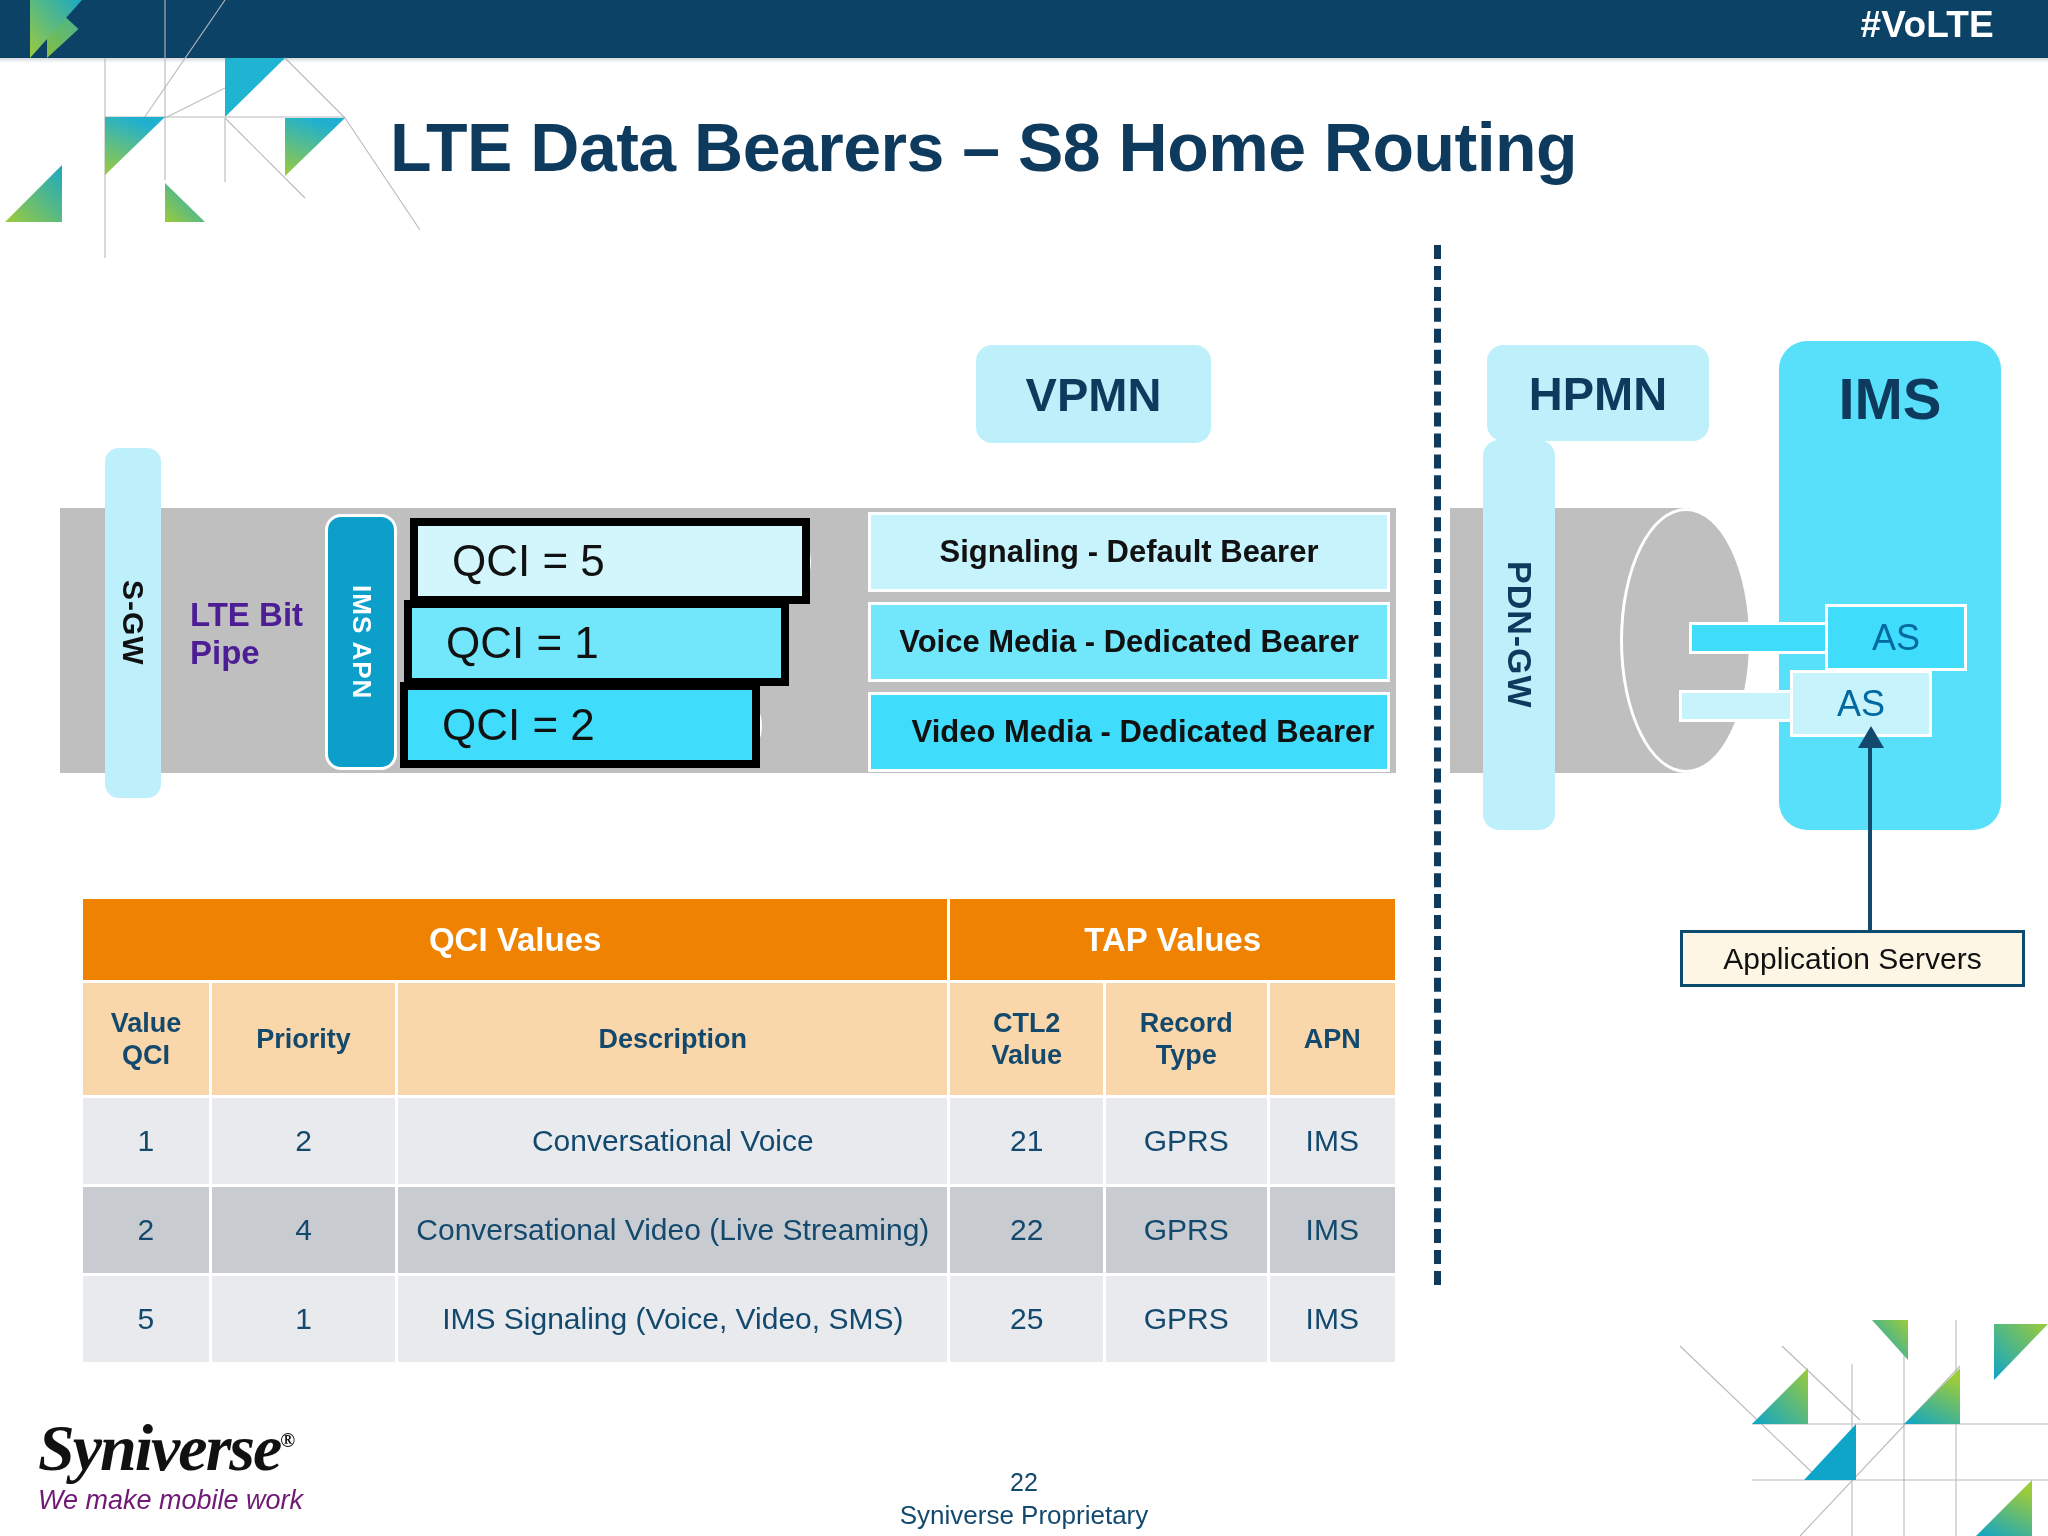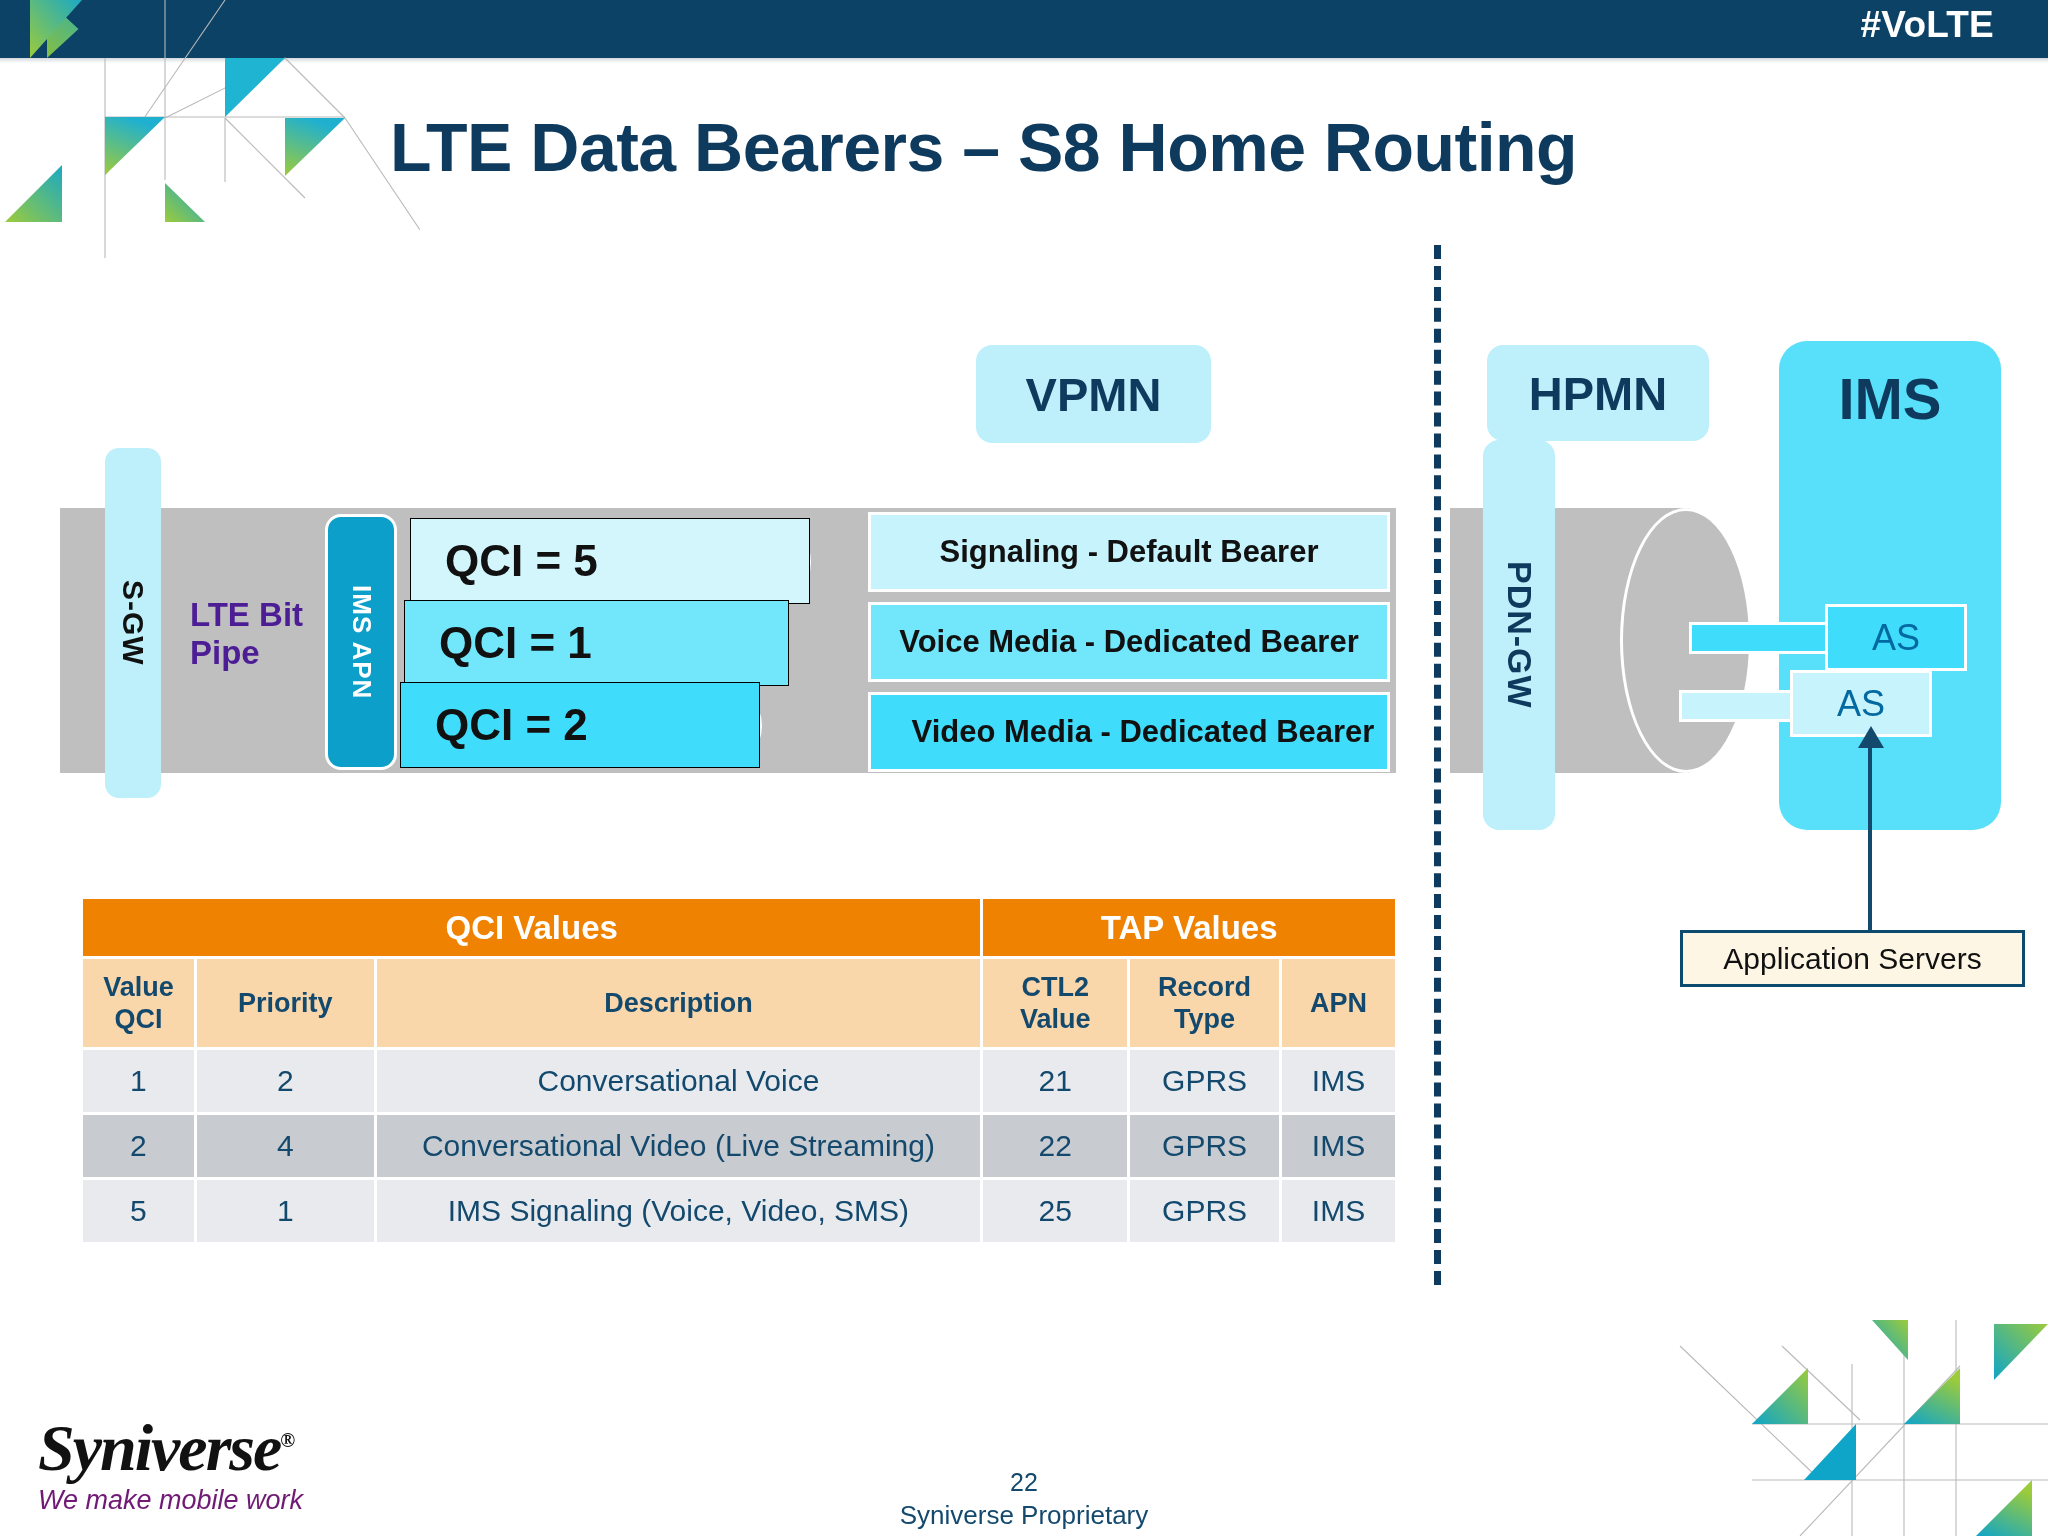--- a/index.html
+++ b/index.html
@@ -69,22 +69,22 @@
 
   .vpmn{left:976px;top:345px;width:235px;height:98px;background:#bdf0fb;border-radius:16px;
      font-size:47px;}
   .hpmn{left:1487px;top:345px;width:222px;height:96px;background:#bdf0fb;border-radius:16px;
      font-size:47px;}
 
   .ims{left:1779px;top:341px;width:222px;height:489px;background:#58e0fb;border-radius:28px;
      align-items:flex-start;padding-top:24px;box-sizing:border-box;font-size:58px;}
 
   
-  .qcibox{position:absolute;border:1px solid #000000;box-sizing:border-box;
-    display:flex;align-items:center;color:#111;font-weight:bold;font-size:44px;
+  .qcibox{position:absolute;border:8px solid #000000;box-sizing:border-box;
+    display:flex;align-items:center;color:#111;font-weight:normal;font-size:44px;
     font-family:"Liberation Sans",sans-serif;padding-left:34px;}
   .qcicirc{position:absolute;border-radius:50%;border:3px solid #ffffff;box-sizing:border-box;}
 
   .qci5{left:410px;top:518px;width:400px;height:86px;background:#d3f6fd;}
   .c5{left:727px;top:520px;width:84px;height:84px;background:#d3f6fd;}
   .qci1{left:404px;top:600px;width:385px;height:86px;background:#72e6fb;}
   .c1{left:705px;top:603px;width:84px;height:84px;background:#72e6fb;}
   .qci2{left:400px;top:682px;width:360px;height:86px;background:#3fddfb;}
   .c2{left:678px;top:684px;width:84px;height:84px;background:#3fddfb;}
 
@@ -112,21 +112,21 @@
      background:#fdf6e4;border:3px solid #0c4a6e;box-sizing:border-box;
      display:flex;align-items:center;justify-content:center;
      color:#111;font-size:30px;font-family:"Liberation Sans",sans-serif;}
   .callout-arrow{position:absolute;left:1868px;top:740px;width:4px;height:190px;background:#14496e;}
   .callout-head{position:absolute;left:1858px;top:726px;width:0;height:0;
      border-left:13px solid transparent;border-right:13px solid transparent;
      border-bottom:22px solid #14496e;}
 
   
   .tbl{position:absolute;left:80px;top:896px;width:1318px;border-collapse:separate;border-spacing:3px;}
-  .tbl td{padding:0;}
+  .tbl td{padding:12px;}
   .grp{background:#ef8200;color:#ffffff;font-size:33px;font-weight:bold;text-align:center;height:57px;
      font-family:"Liberation Sans",sans-serif;}
   .hcell{background:#fad6ab;color:#14496e;font-size:27px;font-weight:bold;text-align:center;height:88px;
      font-family:"Liberation Sans",sans-serif;line-height:1.2;}
   .dcell{color:#14496e;font-size:30px;text-align:center;height:62px;
      font-family:"Liberation Sans",sans-serif;}
   .rodd td{background:#e8eaee;}
   .reven td{background:#c8cbcf;}
 
   

